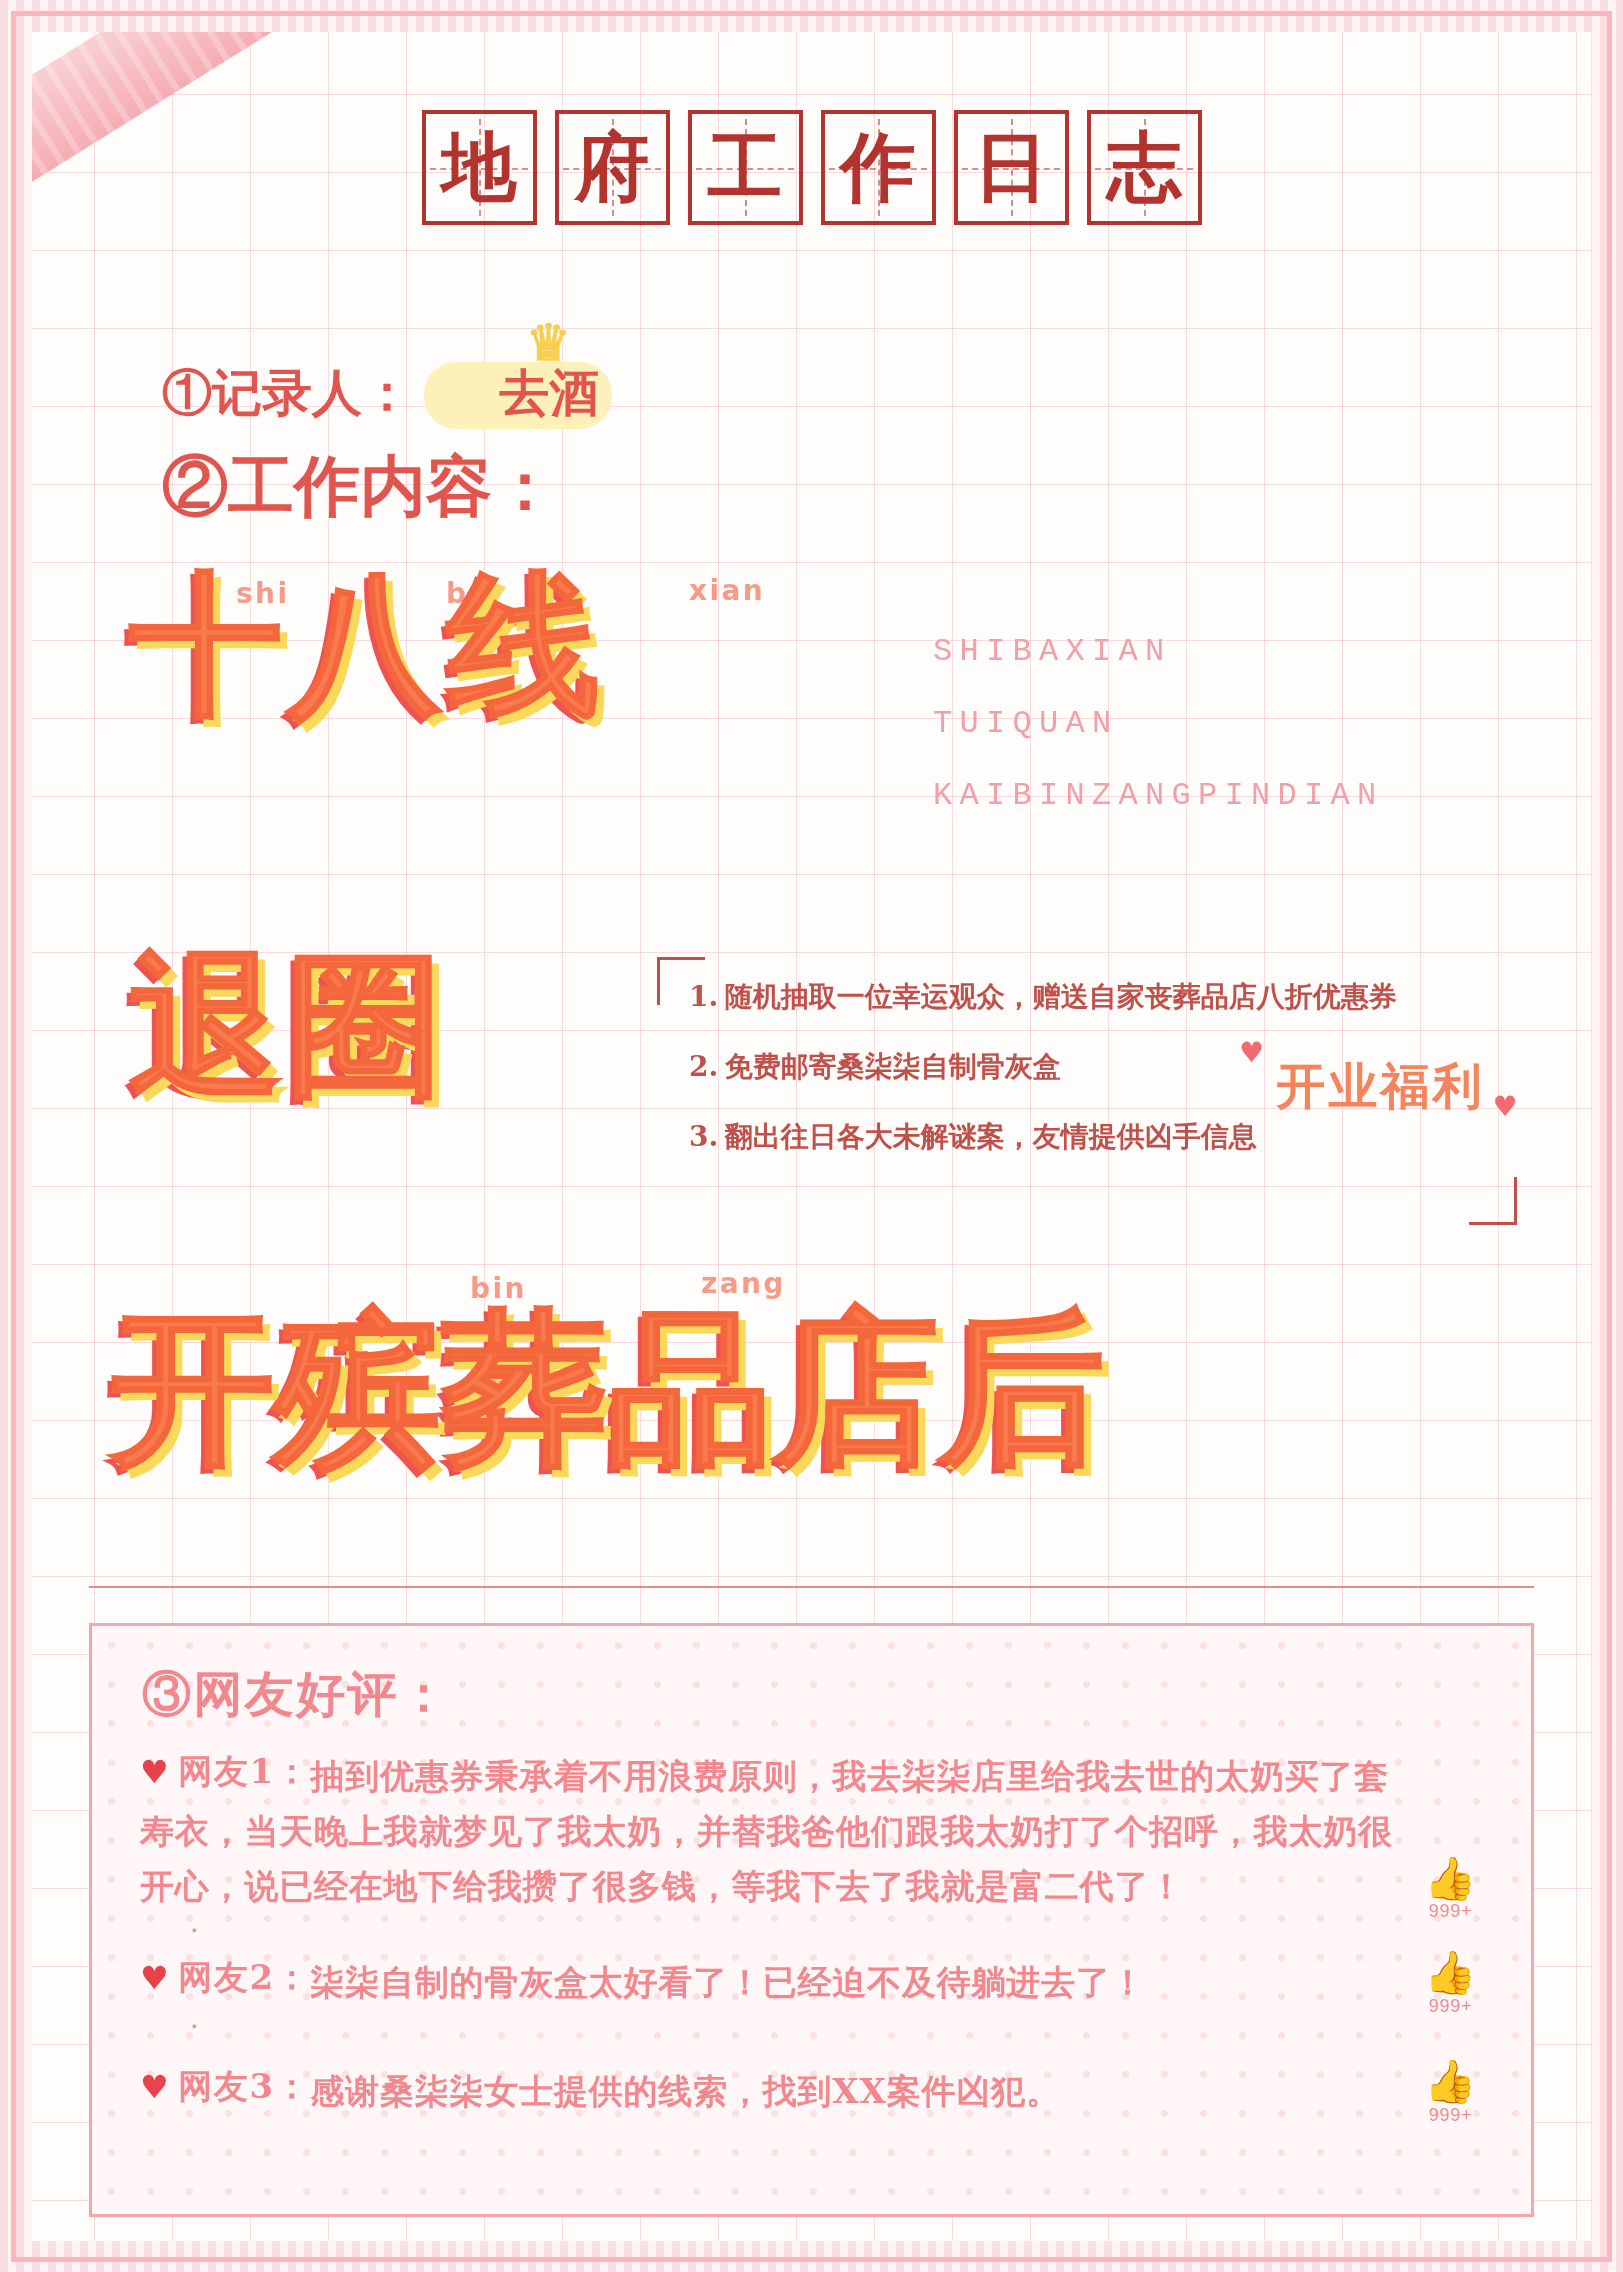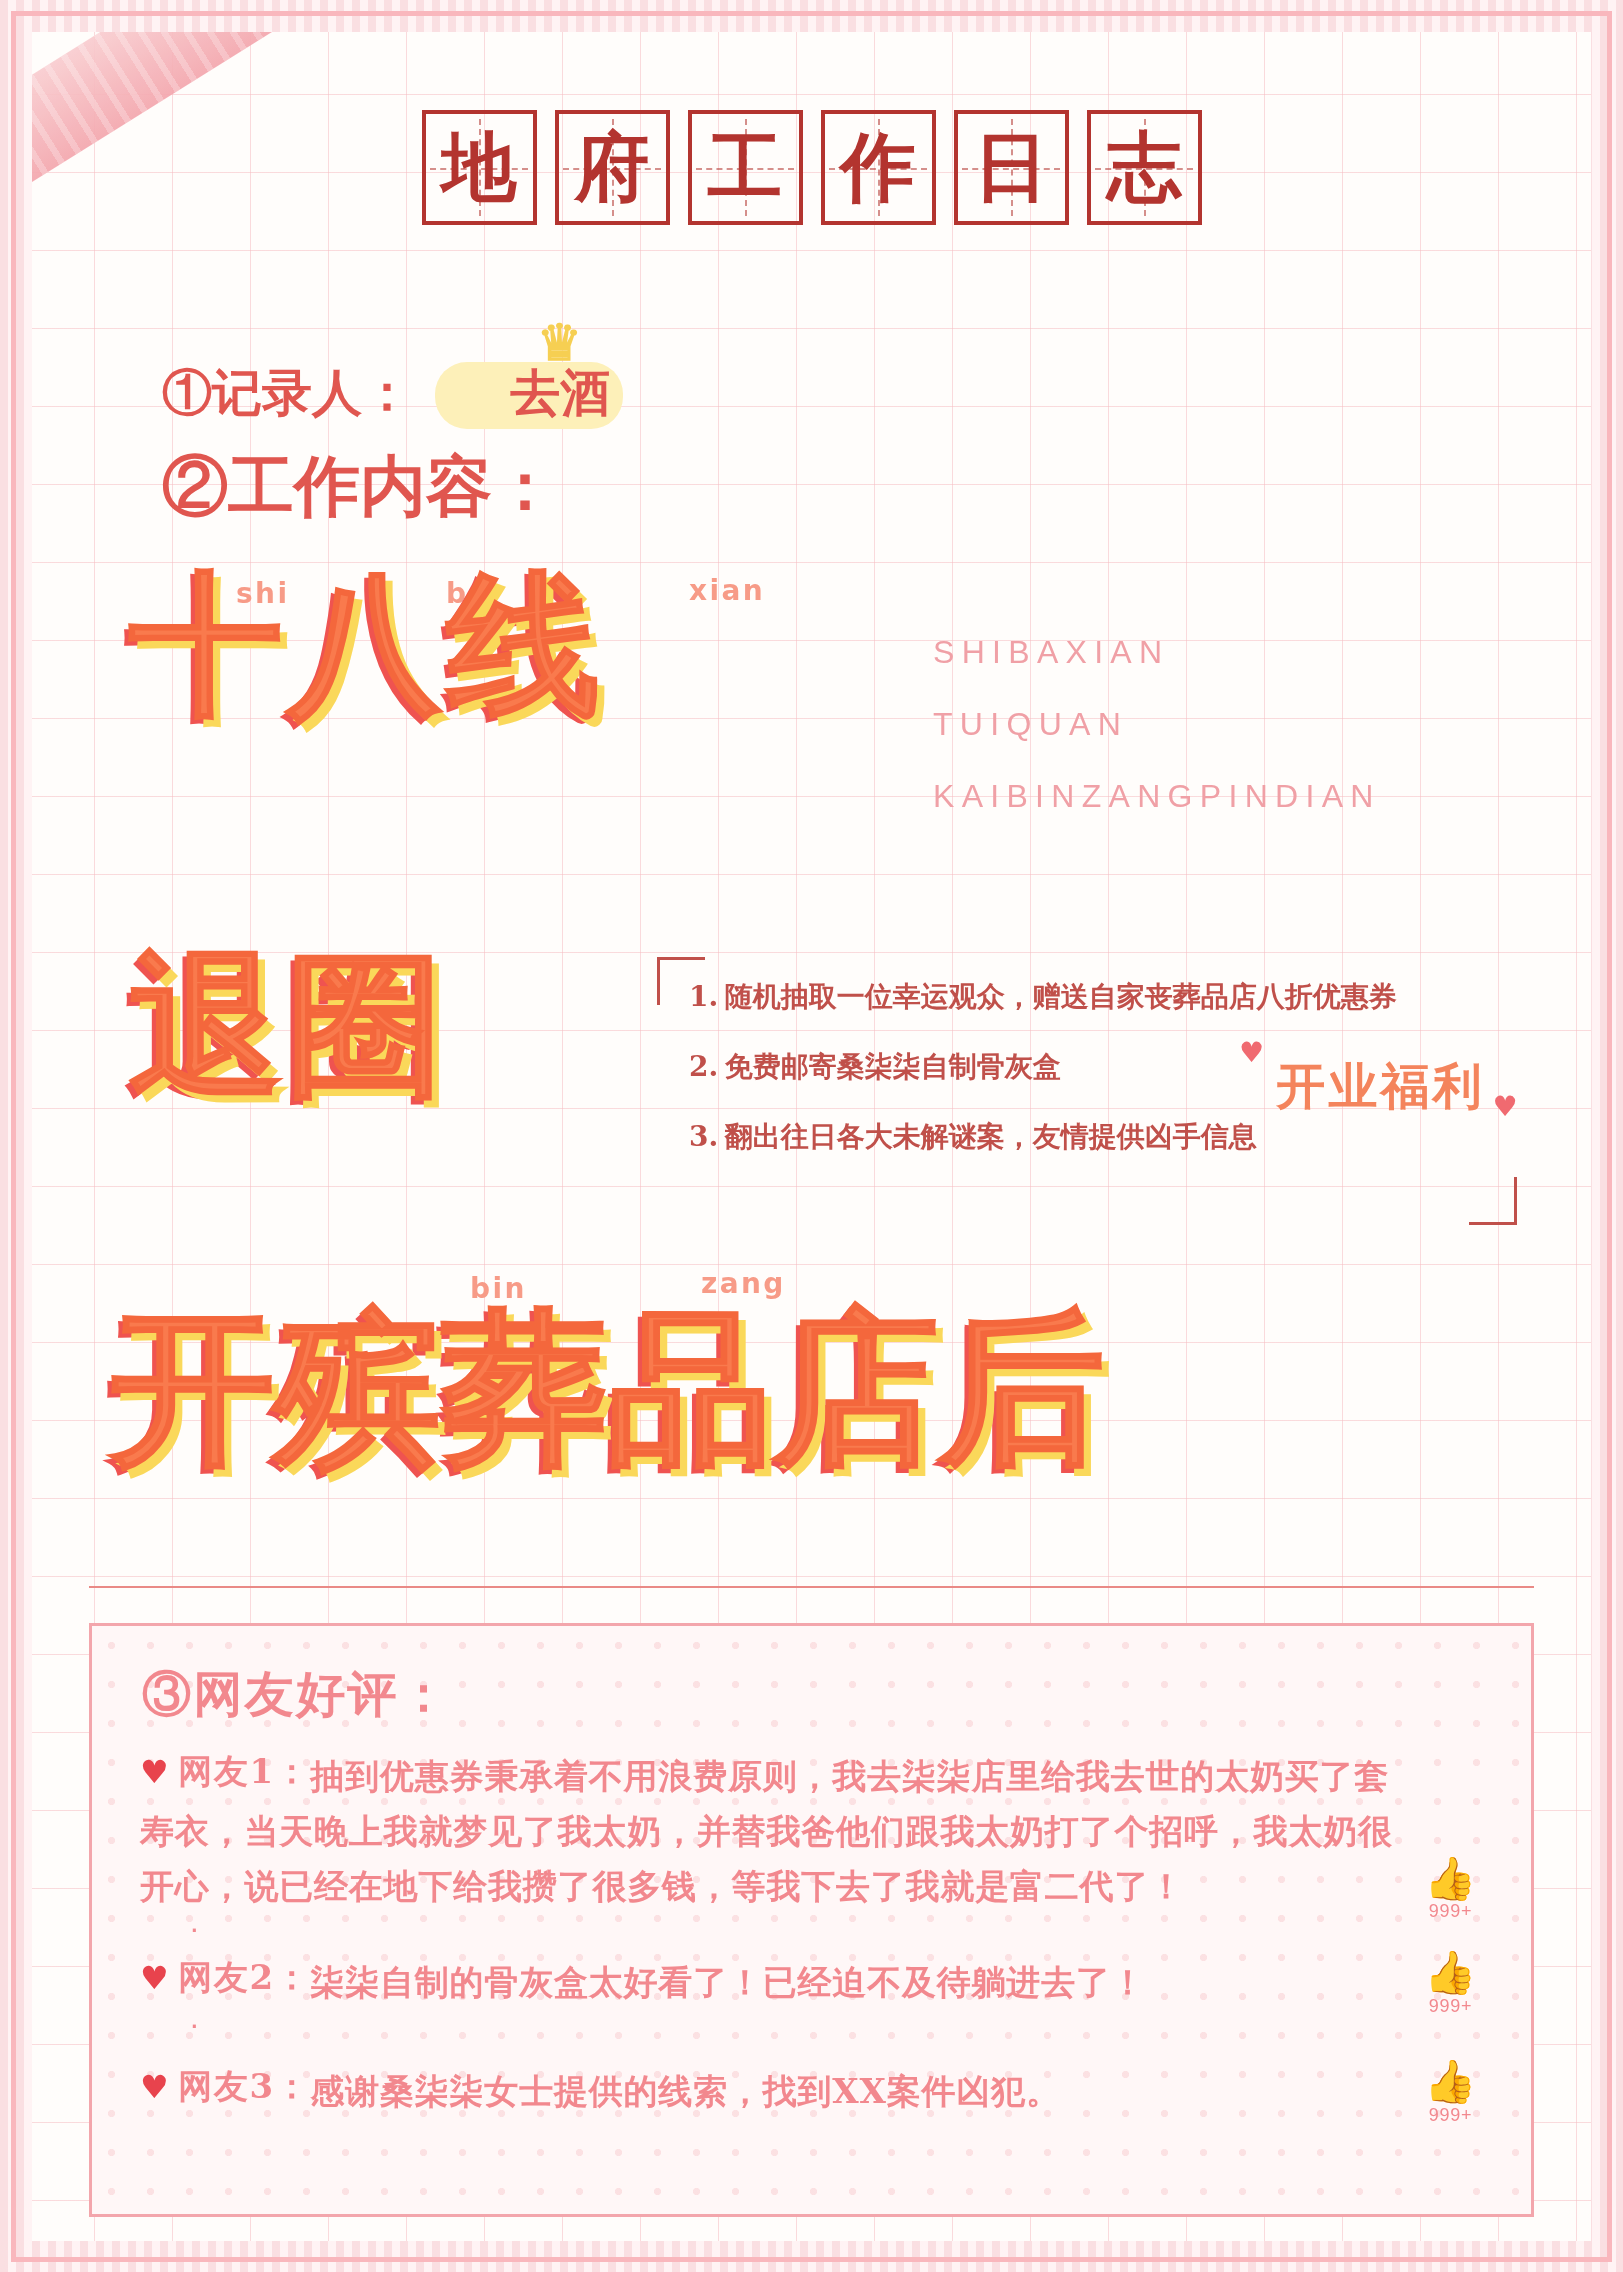--- a/index.html
+++ b/index.html
@@ -97,21 +97,21 @@
     position:absolute; top:50%; left:4.9px; right:4.9px;
     border-top: 2.4px dashed rgba(179,52,47,.55);
   }
   .tbox span { position: relative; z-index: 2; }
 
   
   .line1 {
     position: absolute; left: 130px; top: 325px;
     font-family: "DejaVu Serif", serif;
     font-size: 50px; font-weight: 700; color: #e0564f;
-    display: flex; align-items: center; gap: 18px;
+    display: flex; align-items: center; gap: 7px;
   }
   .highlight-name {
     position: relative;
     color: #e0564f;
     padding: 3.2px 13px;
     margin-left: 4.9px;
   }
   .highlight-name:before {
     content:"";
     position:absolute; left:0; right:0; top:4.9px; bottom:1.6px;
@@ -170,21 +170,21 @@
     font-weight: 700;
     letter-spacing: 2.4px;
     padding-left: 16px;
   }
 
   
   .py-col {
     position: absolute;
     left: 901px; top: 584px;
     color: #f0a0a6;
-    font-family: Liberation Sans, sans-serif;
+    font-family: Liberation Mono, monospace;
     letter-spacing: 7.3px;
     font-size: 32px;
     line-height: 2.25;
   }
 
   
   .benefit {
     position: absolute;
     left: 625px; top: 925px;
     width: 860px;

